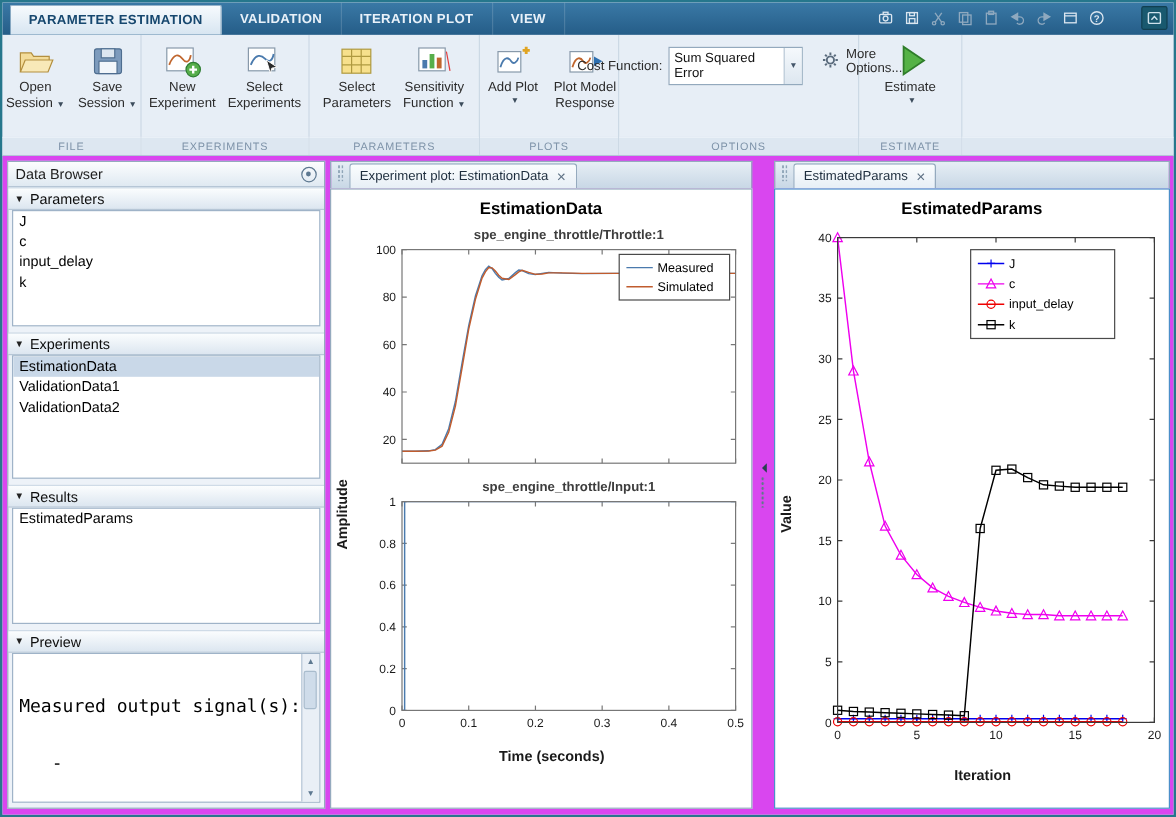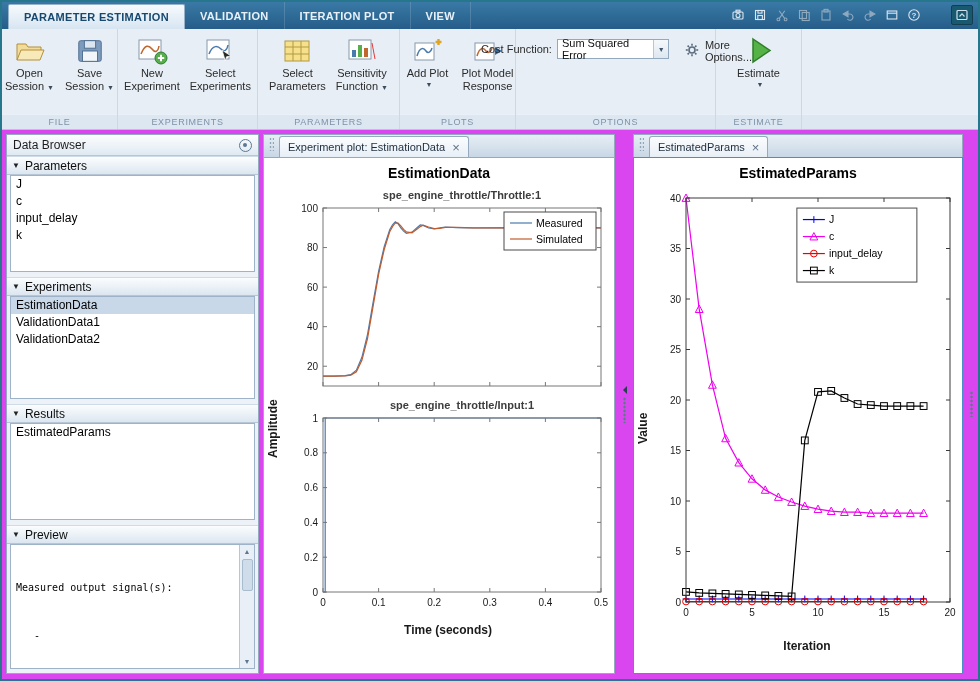--- a/index.html
+++ b/index.html
@@ -27,42 +27,42 @@
 .rbody{flex:1;display:flex;justify-content:center;align-items:flex-start;padding-top:4px;gap:4px;}
 .rlabel{height:15px;font-size:9px;color:#7d92a8;text-align:center;line-height:15px;letter-spacing:.7px;background:#dde7f1;border-top:1px solid #e9f0f7;}
 .rbtn{display:flex;flex-direction:column;align-items:center;min-width:56px;padding:2px 3px;border-radius:2px;cursor:default;}
 .ricon{height:32px;display:flex;align-items:center;justify-content:center;}
 .rline{font-size:11px;color:#2b2b2b;line-height:13px;text-align:center;white-space:nowrap;}
 .caret{font-size:7px;color:#3c4c5c;margin-left:3px;}
 .caret.solo{display:block;text-align:center;line-height:9px;}
 .opts{flex-direction:row;align-items:flex-start;padding:10px 8px 0 10px;gap:16px;}
 .cf-row{display:flex;align-items:center;gap:5px;}
 .cf-label{font-size:11px;color:#2b2b2b;white-space:nowrap;}
-.select{width:112px;height:20px;background:#fff;border:1px solid #93a9bd;display:flex;align-items:center;font-size:11px;color:#111;padding-left:4px;}
+.select{width:112px;height:32px;background:#fff;border:1px solid #93a9bd;display:flex;align-items:center;font-size:11px;color:#111;padding-left:4px;}
 .sel-caret{margin-left:auto;width:15px;height:100%;display:flex;align-items:center;justify-content:center;font-size:7px;color:#44566a;background:linear-gradient(#f5f9fc,#dde7f0);border-left:1px solid #b6c6d5;}
 .mo-row{display:flex;align-items:center;gap:6px;font-size:11px;color:#2b2b2b;}
 
 
 .main{flex:1;display:flex;padding:4px 3px 5px 4px;gap:4px;min-height:0;background:#d946ef;}
 
 
 .panel.left{flex:0 0 253px;background:#edf2f8;border:1px solid #95aabe;display:flex;flex-direction:column;min-height:0;}
 .db-header{flex:0 0 21px;background:linear-gradient(#fcfdfe,#dfe9f2);border-bottom:1px solid #b6c6d6;display:flex;align-items:center;padding:0 6px;font-size:12px;color:#1d1d1d;}
 .db-circle{margin-left:auto;width:13px;height:13px;border:1.5px solid #5d7890;border-radius:50%;position:relative;}
 .db-circle::after{content:"";position:absolute;left:3px;top:3px;width:4px;height:4px;background:#5d7890;border-radius:50%;}
 .sec-header{flex:0 0 19px;background:linear-gradient(#fbfdfe,#dce6f0);border-top:1px solid #cfdbe7;border-bottom:1px solid #b6c6d6;display:flex;align-items:center;gap:5px;padding:0 5px;font-size:12px;color:#0d0d0d;}
 .tri{font-size:8px;color:#222;}
 .listbox{margin:0 3px 5px;background:#fff;border:1px solid #9fb3c8;overflow:hidden;}
 .lb-params{flex:0 0 97px;}
 .lb-exps{flex:0 0 103px;}
 .lb-results{flex:0 0 97px;}
 .li{font-size:12px;height:17px;line-height:16px;padding:0 5px;color:#000;white-space:nowrap;}
 .li.selected{background:#c9d8e8;}
 .preview{flex:1;margin:0 3px 4px;background:#fff;border:1px solid #9fb3c8;display:flex;min-height:0;}
-.pv-lines{flex:1;padding:3px 0 0 5px;font-family:"DejaVu Sans Mono",monospace;font-size:10px;line-height:16px;white-space:pre;overflow:hidden;color:#000;}
+.pv-lines{flex:1;padding:3px 0 0 5px;font-family:"DejaVu Sans Mono",monospace;font-size:15px;line-height:16px;white-space:pre;overflow:hidden;color:#000;}
 .pv-line{min-height:16px;}
 .pv-scroll{flex:0 0 15px;border-left:1px solid #b6c6d6;background:#e9eff6;display:flex;flex-direction:column;align-items:center;}
 .sb-btn{height:13px;width:100%;text-align:center;font-size:7px;color:#5d7890;line-height:13px;}
 .sb-thumb{width:11px;height:32px;background:#cfdcea;border:1px solid #a9bccd;border-radius:2px;margin:1px 0;}
 .sb-btn.bottom{margin-top:auto;}
 
 
 .panel.mid{flex:0 0 352px;display:flex;flex-direction:column;min-height:0;}
 .panel.right{flex:1;display:flex;flex-direction:column;min-height:0;}
 .ptabrow{flex:0 0 23px;background:linear-gradient(#e6eef5,#c8d7e5);border:1px solid #95aabe;border-bottom:none;display:flex;align-items:flex-end;padding:0 4px;gap:2px;}

